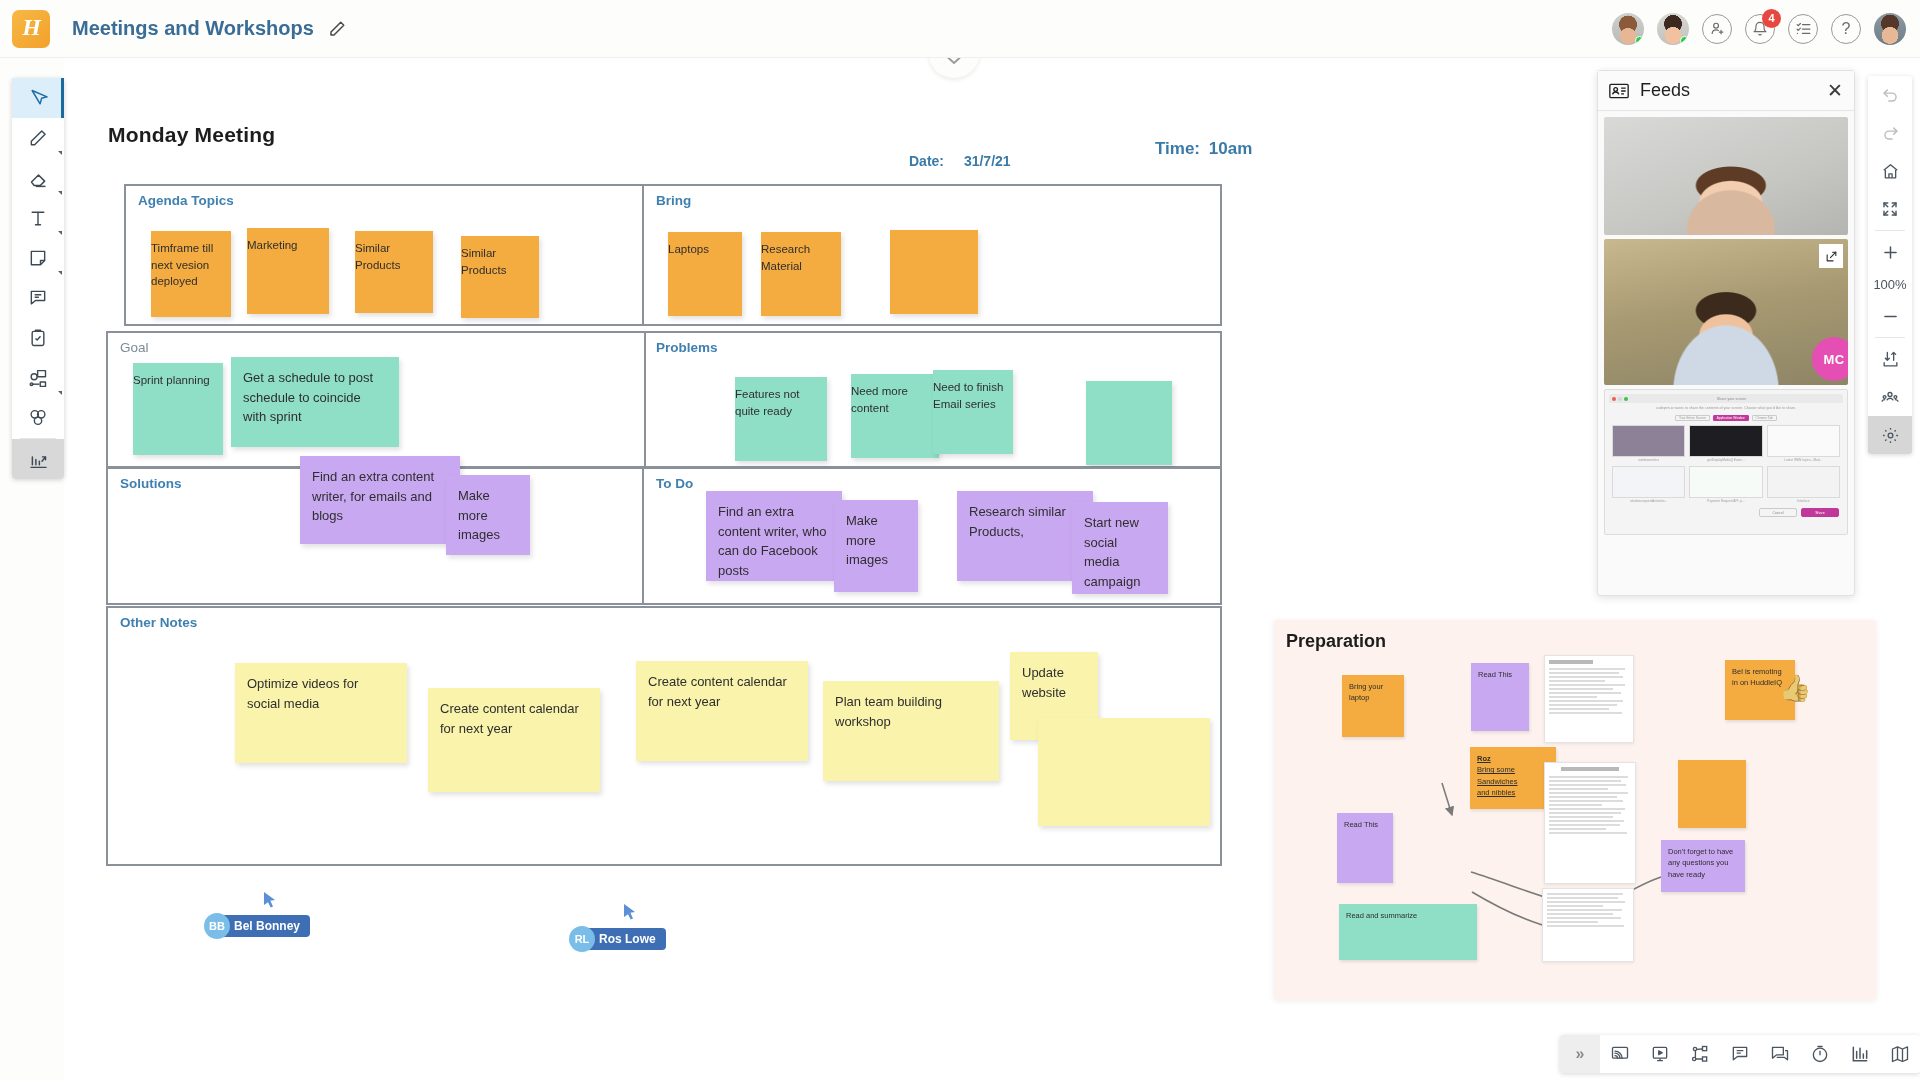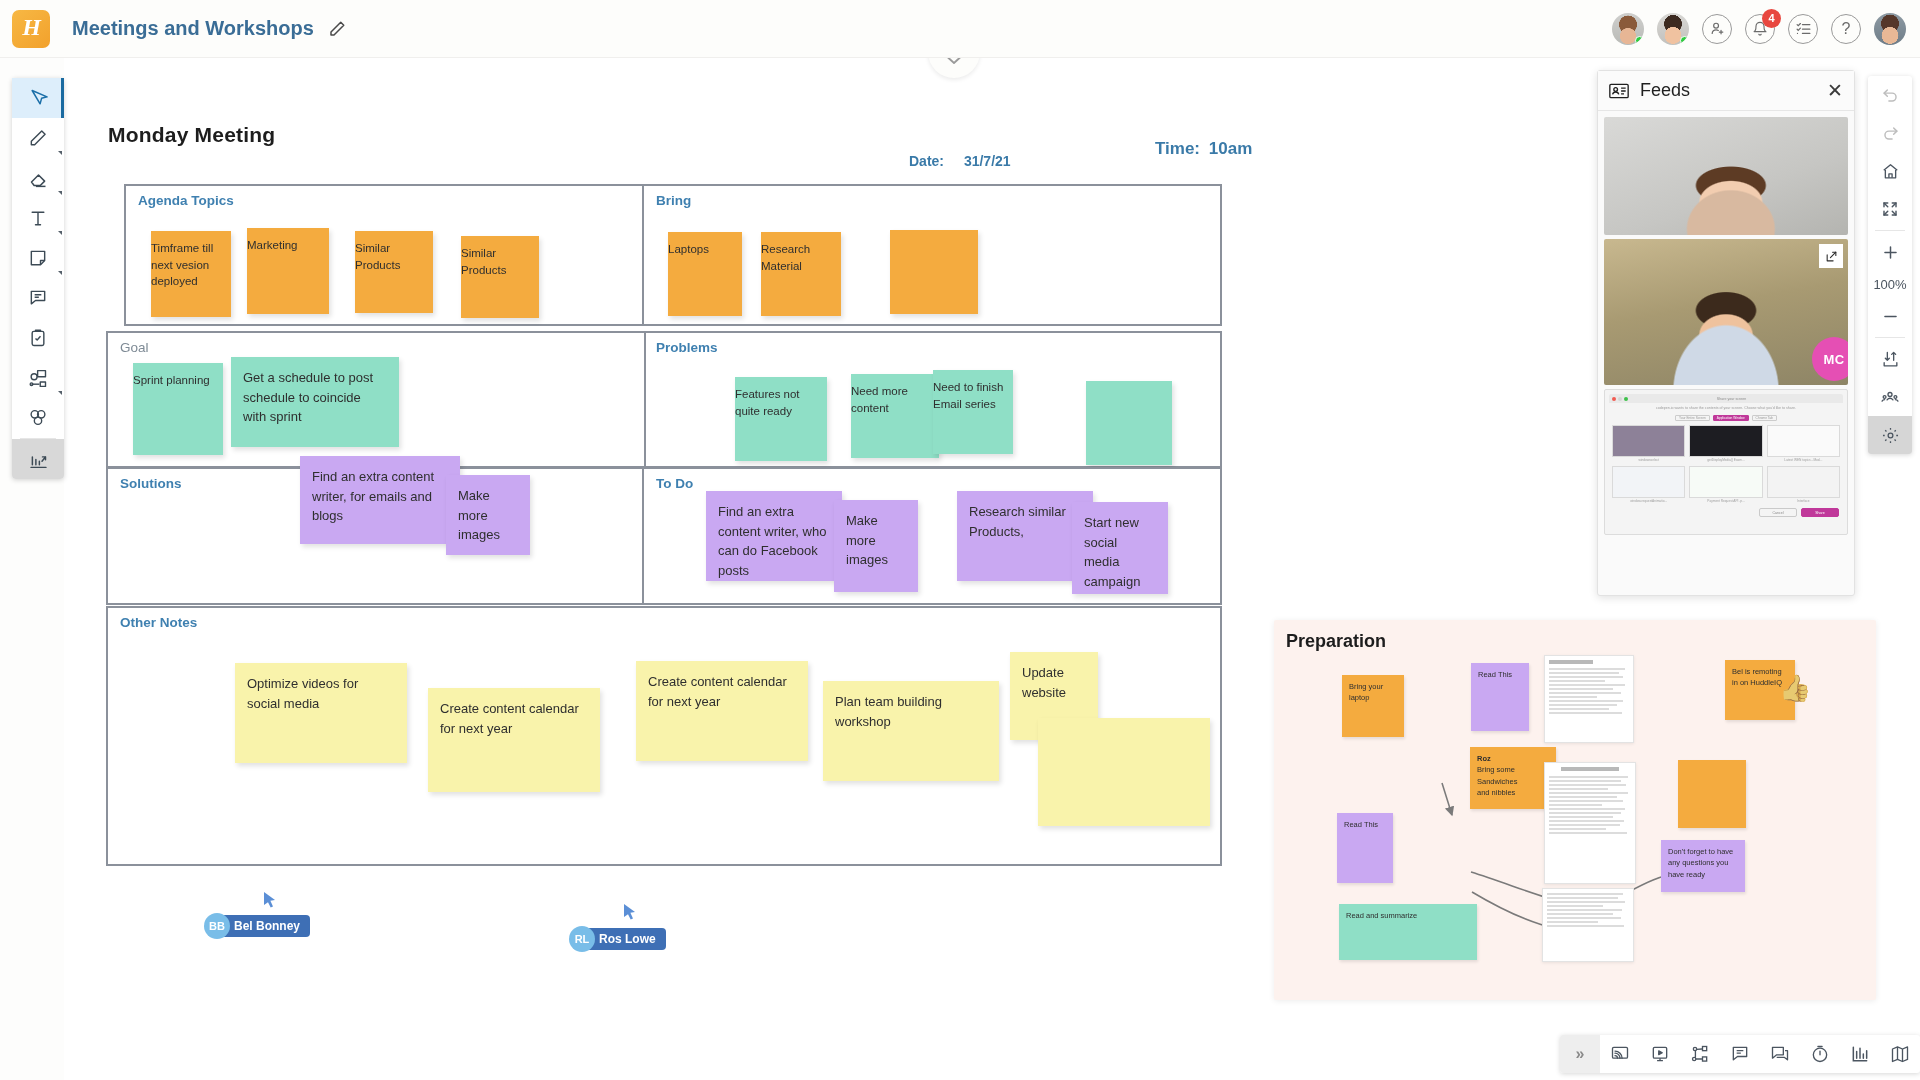--- a/index.html
+++ b/index.html
@@ -469,21 +469,21 @@
       </defs>
       <path d="M168 163 L178 195" stroke="#7a7a7a" stroke-width="1.6" fill="none" marker-end="url(#ah)"></path>
       <path d="M261 150 C 290 155, 282 178, 316 183" stroke="#7a7a7a" stroke-width="1.6" fill="none" marker-end="url(#ah)"></path>
       <path d="M197 252 C 250 268, 305 296, 335 282 C 360 270, 380 255, 408 253" stroke="#7a7a7a" stroke-width="1.6" fill="none" marker-end="url(#ah)"></path>
       <path d="M198 272 C 245 300, 290 318, 332 310" stroke="#7a7a7a" stroke-width="1.6" fill="none"></path>
     </svg>
 
     <div class="pnote n-orange" style="left:68px; top:55px; width:62px; height:62px;">Bring  your laptop</div>
     <div class="pnote n-purple" style="left:197px; top:43px; width:58px; height:68px;">Read This</div>
     <div class="pnote n-purple" style="left:63px; top:193px; width:56px; height:70px;">Read This</div>
-    <div class="pnote n-orange" style="left:196px; top:127px; width:86px; height:62px;">
+    <div class="pnote n-orange" style="left:196px; top:127px; width:86px; height:62px;text-decoration:underline;">
       <b style="font-size:7.5px">Roz</b><br>Bring some<br>Sandwiches<br>and nibbles
     </div>
     <div class="pnote n-teal" style="left:65px; top:284px; width:138px; height:56px;">Read and summarize</div>
     <div class="pnote n-orange" style="left:451px; top:40px; width:70px; height:60px;">Bel is remoting in on HuddleIQ</div>
     <span class="thumb-up" style="left:505px; top:55px;">👍</span>
     <div class="pnote n-orange" style="left:404px; top:140px; width:68px; height:68px;"></div>
     <div class="pnote n-purple" style="left:387px; top:220px; width:84px; height:52px;">Don't forget to have any questions you have ready</div>
 
     <div class="pdoc" style="left:270px; top:35px; width:90px; height:88px;">
       <div class="ttl"></div>

